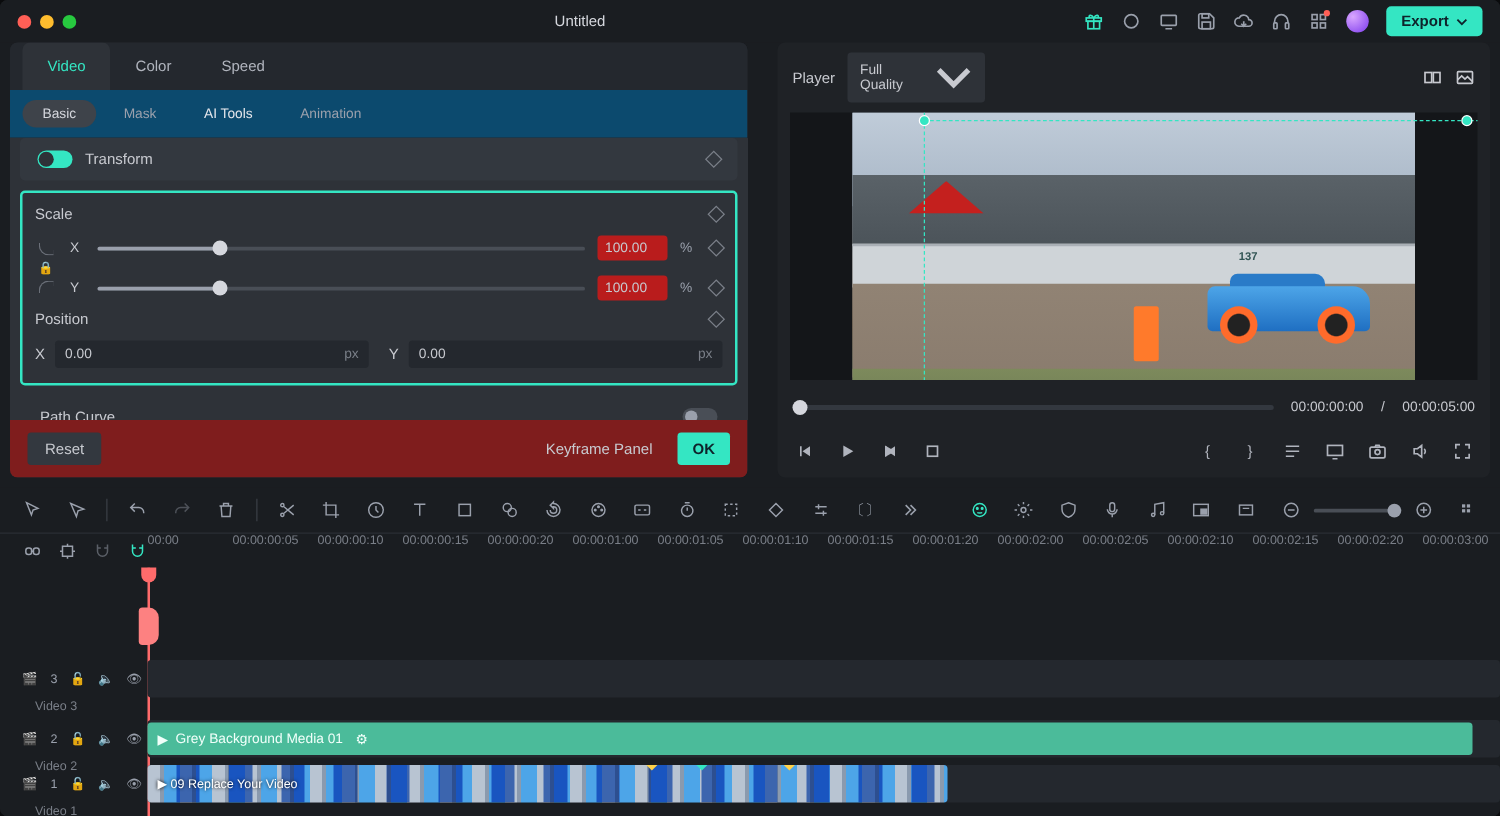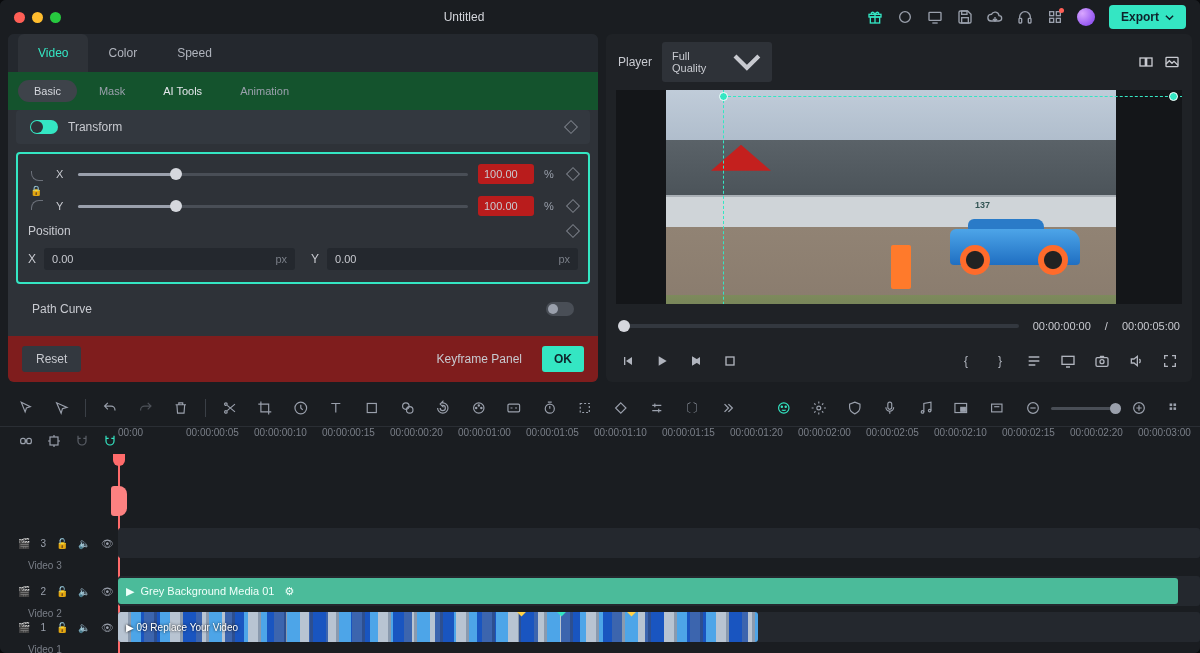--- a/index.html
+++ b/index.html
@@ -7,26 +7,26 @@
   .win{position:absolute;inset:0;border-radius:6px;background:#1a1d21;overflow:hidden;display:flex;flex-direction:column}
   .titlebar{height:34px;display:flex;align-items:center;padding:0 14px;gap:8px;background:#1a1d21}
   .dots{display:flex;gap:7px}
   .dot{width:11px;height:11px;border-radius:50%}
   .title{flex:1;text-align:center;font-size:12px;color:#d5d7dd}
   .topicons{display:flex;gap:14px;align-items:center;color:#9aa0ac}
   .topicon{width:16px;height:16px;display:flex;align-items:center;justify-content:center;cursor:pointer;position:relative}
   .notif-dot{width:5px;height:5px;background:#ff5f56;border-radius:50%;position:absolute;top:-1px;right:-1px}
   .avatar{width:18px;height:18px;border-radius:50%;background:radial-gradient(circle at 30% 30%,#d9a6ff,#7c3aed)}
   .btn-export{background:#34e6c3;color:#0e232b;font-weight:700;padding:5px 12px;border-radius:4px;display:flex;align-items:center;gap:6px;font-size:12px;cursor:pointer}
-  .main{flex:1;display:flex;gap:8px;padding:0 8px;min-height:0}
+  .main{flex:1;display:flex;gap:24px;padding:0 8px;min-height:0}
   .left{width:590px;background:#24282e;border-radius:6px;display:flex;flex-direction:column;overflow:hidden}
   .tabs{display:flex;gap:0;padding:0 10px;background:#24282e}
   .tab{padding:12px 20px;color:#b0b4bd;font-size:12px;cursor:pointer}
   .tab.active{color:#34e6c3;background:#2e3238;border-radius:6px 6px 0 0}
-  .subtabs{display:flex;gap:6px;padding:8px 10px;align-items:center;background:#14532d}
+  .subtabs{display:flex;gap:6px;padding:8px 10px;align-items:center;background:#0c4a6e}
   .pill{padding:5px 16px;border-radius:14px;font-size:11px;color:#9aa0ac;cursor:pointer}
   .pill.active{background:#3e434a;color:#d5d7dd}
   .pill.ai{color:#e4e6eb}
   .panel-body{flex:1;overflow-y:auto;padding:0 0 6px;background:#2e3238}
   .transform-row{display:flex;align-items:center;gap:10px;padding:10px 14px;background:#33383f;margin:0 8px 8px;border-radius:4px}
   .toggle{width:28px;height:14px;background:#34e6c3;border-radius:8px;position:relative;cursor:pointer}
   .toggle::after{content:'';position:absolute;left:1px;top:1px;width:12px;height:12px;background:#2e3238;border-radius:50%}
   .transform-row .label{flex:1;font-size:12px}
   .diamond{width:10px;height:10px;border:1px solid #7a7f88;transform:rotate(45deg);cursor:pointer}
   .hlbox{margin:0 8px 8px;border:2px solid #34e6c3;border-radius:4px;padding:10px 10px 12px;background:#2e3238}
@@ -197,20 +197,24 @@
         <div class="pill">Animation</div>
       </div>
       <div class="panel-body">
         <div class="transform-row">
           <div class="toggle"></div>
           <div class="label">Transform</div>
           <div class="diamond"></div>
         </div>
 
         <div class="hlbox">
+          <div class="section-title">
+              <span>Scale</span>
+              <div class="diamond"></div>
+            </div>
           <div class="slider-row">
             <div class="lock-area">
               <div class="curve"></div>
               <div class="lock">🔒</div>
               <div class="curve bot"></div>
             </div>
             <div class="slider-col">
               <div class="slider-line">
                 <div class="axis-label">X</div>
                 <div class="track">

